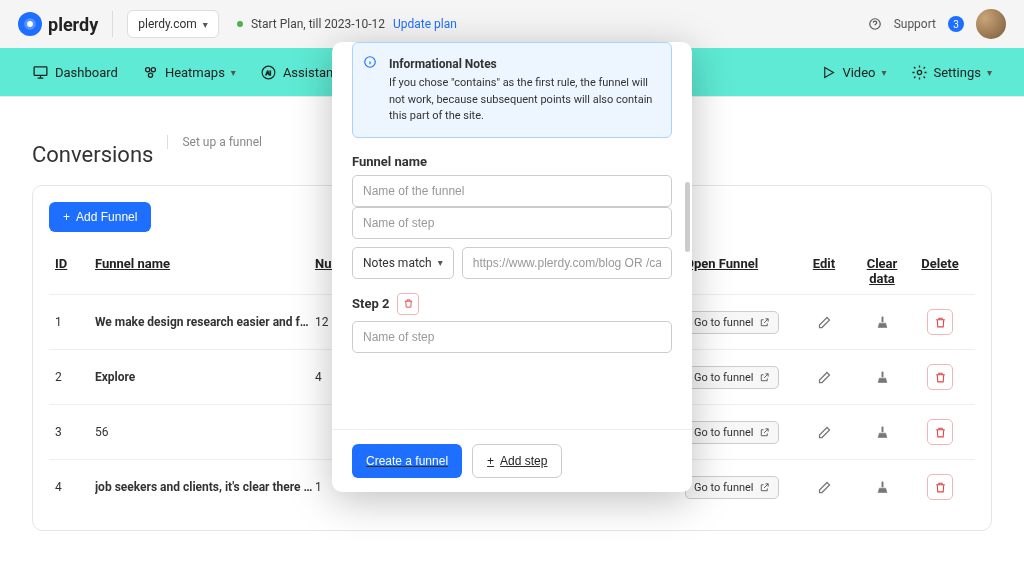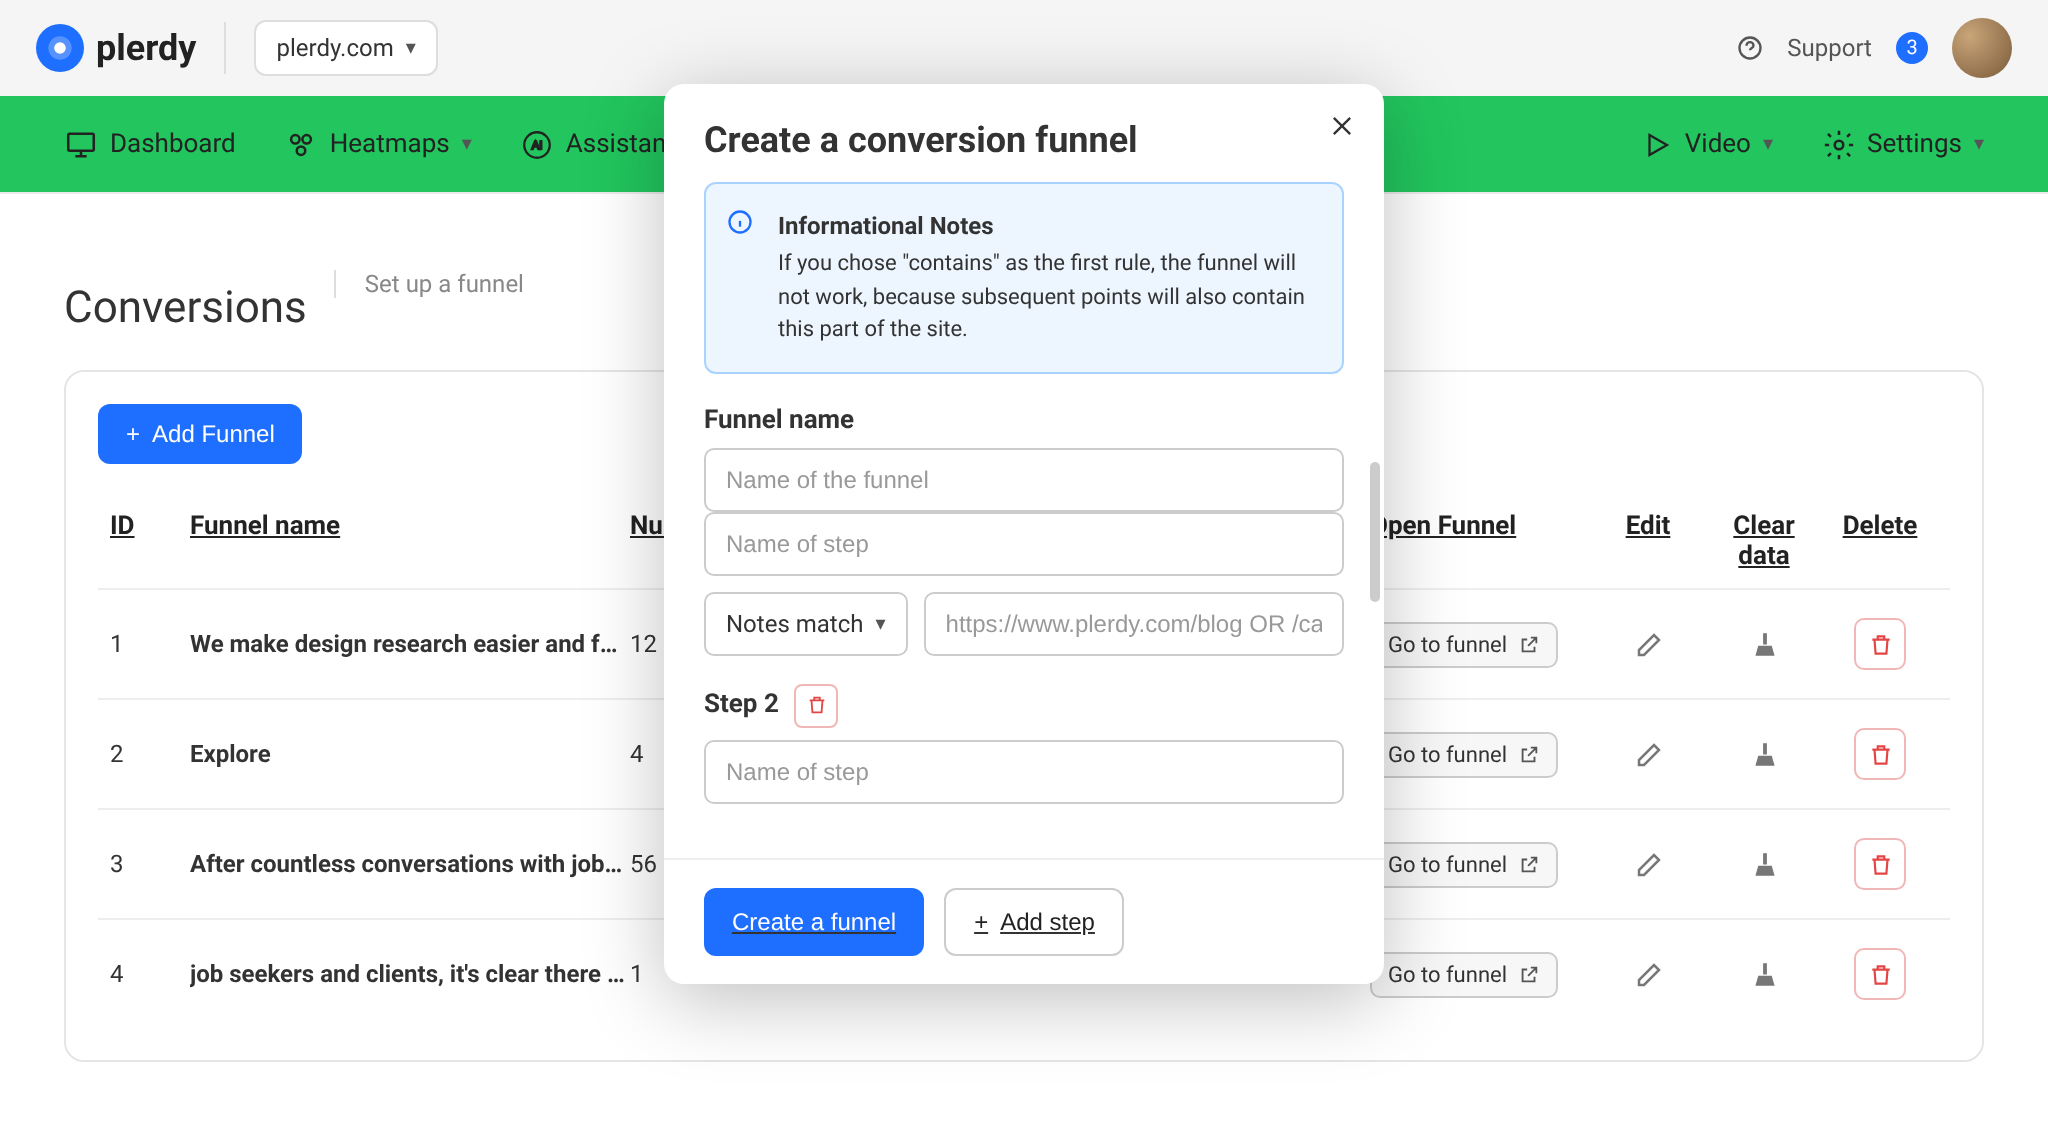--- a/index.html
+++ b/index.html
@@ -10,21 +10,21 @@
 .logo-badge { width: 24px; height: 24px; border-radius: 50%; background: #1e6fff; display:flex; align-items:center; justify-content:center; }
 .divider-v { width:1px; height:26px; background:#ddd; margin: 0 14px; }
 .site-select { display:flex; align-items:center; gap:6px; border:1px solid #ddd; background:#fff; border-radius:6px; padding:6px 10px; font-size:12px; cursor:pointer; }
 .plan { margin-left: 18px; display:flex; align-items:center; gap:8px; font-size:12px; color:#444; }
 .plan .dot { width:6px;height:6px;border-radius:50%; background:#4caf50; }
 .plan a { color:#1e6fff; text-decoration:none; }
 .topbar-right { margin-left:auto; display:flex; align-items:center; gap:12px; font-size:12px; color:#555; }
 .support-badge { width:16px;height:16px;border-radius:50%; background:#1e6fff; color:#fff; display:flex; align-items:center; justify-content:center; font-size:10px; }
 .avatar { width:30px;height:30px;border-radius:50%; background: radial-gradient(circle at 30% 30%, #c9a578, #7a5a3a); }
 
-.navbar { height:48px; display:flex; align-items:center; gap:24px; padding:0 32px; background:#22c55e; }
+.navbar { height:48px; display:flex; align-items:center; gap:24px; padding:0 32px; background:#5eead4; }
 .nav-item { display:flex; align-items:center; gap:6px; font-size:13px; color:#222; cursor:pointer; }
 .nav-item .new { font-size:8px; font-weight:700; position:relative; top:-5px; }
 .chev { font-size:10px; color:#555; }
 .nav-icon { font-size:14px; }
 
 .page { background:#fff; padding: 20px 32px 60px; border-top: 1px solid #eaeaea; height: calc(571px - 96px); overflow: visible; }
 .page-head { display:flex; align-items:center; gap:14px; margin-bottom:18px; }
 .page-title { font-size:22px; font-weight:400;margin-top:25px; }
 .page-sub { font-size:12px; color:#888; border-left:1px solid #ddd; padding-left:14px; }
 
@@ -75,20 +75,25 @@
           <circle cx="12" cy="12" r="5" fill="#fff"></circle>
         </svg>
     </span>
     <span>plerdy</span>
   </div>
   <div class="divider-v"></div>
   <div class="site-select">
     <span>plerdy.com</span>
     <span class="chev">▾</span>
   </div>
+  <div class="plan">
+    <span class="dot"></span>
+    <span>Start Plan, till 2023-10-12</span>
+    <a href="#">Update plan</a>
+  </div>
   <div class="topbar-right">
     <span>
       <svg width="14" height="14" viewBox="0 0 24 24" stroke="#555" fill="none" stroke-width="2">
           <circle cx="12" cy="12" r="9"></circle>
           <path d="M9 10a3 3 0 116 0c0 2-3 2-3 4"></path>
         </svg>
     </span>
     <span>Support</span>
     <span class="support-badge">3</span>
     <div class="avatar"></div>
@@ -223,21 +228,20 @@
             </span></div>
         <div class="col-del"><span class="icon-btn icon-del">
               <svg width="13" height="13" viewBox="0 0 24 24" stroke="#e34545" fill="none" stroke-width="2">
                 <path d="M4 7h16M9 7V4h6v3M6 7l1 13h10l1-13"></path>
               </svg>
             </span></div>
       </div>
 
       <div class="row">
         <div class="col-id">3</div>
-        <div class="col-name">After countless conversations with job…</div>
         <div class="col-num">56</div>
         <div class="spacer"></div>
         <div class="col-open"><span class="go-btn">
               <span>Go to funnel</span>
               <svg width="11" height="11" viewBox="0 0 24 24" stroke="#555" fill="none" stroke-width="2">
                 <path d="M14 4h6v6M20 4l-9 9M18 14v5H5V6h5"></path>
               </svg>
             </span></div>
         <div class="col-edit"><span class="icon-btn">
               <svg width="15" height="15" viewBox="0 0 24 24" stroke="#777" fill="none" stroke-width="2">
@@ -281,28 +285,20 @@
               <svg width="13" height="13" viewBox="0 0 24 24" stroke="#e34545" fill="none" stroke-width="2">
                 <path d="M4 7h16M9 7V4h6v3M6 7l1 13h10l1-13"></path>
               </svg>
             </span></div>
       </div>
     </div>
   </div>
 </div>
 
 <div class="modal">
-  <div class="modal-head">
-    <div class="modal-title">Create a conversion funnel</div>
-    <div class="modal-close">
-      <svg width="14" height="14" viewBox="0 0 24 24" stroke="#333" stroke-width="2">
-          <path d="M5 5l14 14M19 5L5 19"></path>
-        </svg>
-    </div>
-  </div>
   <div class="modal-body">
     <div class="info-box">
       <span class="ic">
           <svg width="14" height="14" viewBox="0 0 24 24" fill="#1e6fff">
             <circle cx="12" cy="12" r="9" fill="none" stroke="#1e6fff" stroke-width="2"></circle>
             <path d="M12 8v0M12 11v5" stroke="#1e6fff" stroke-width="2"></path>
           </svg>
         </span>
       <div class="info-t">Informational Notes</div>
       <div>If you chose "contains" as the first rule, the funnel will not work, because subsequent points will also contain this part of the site.</div>

